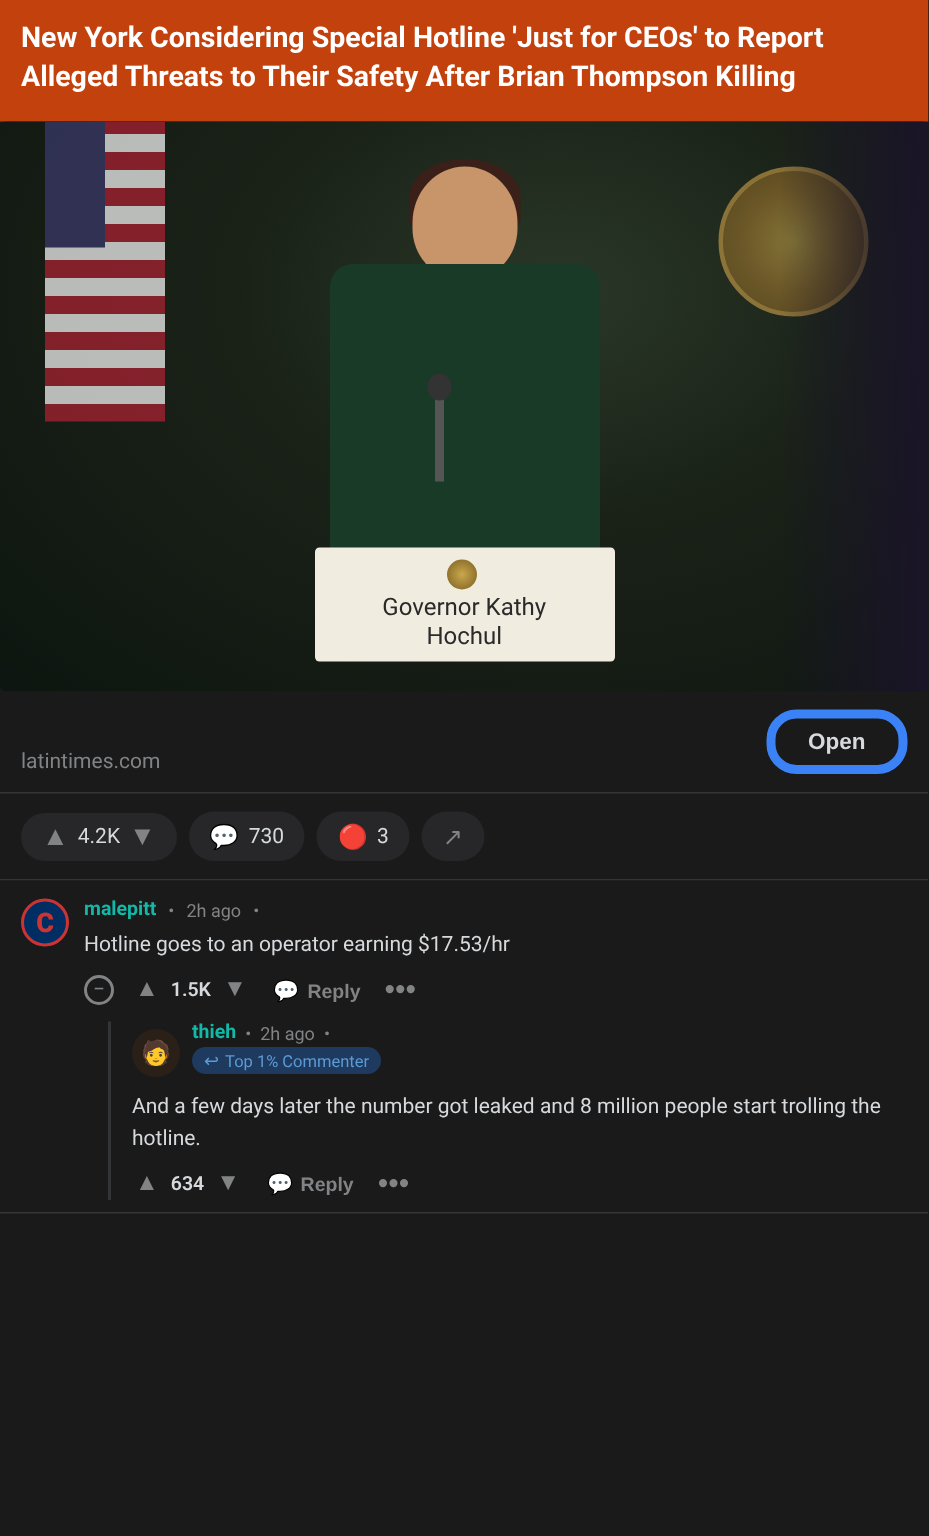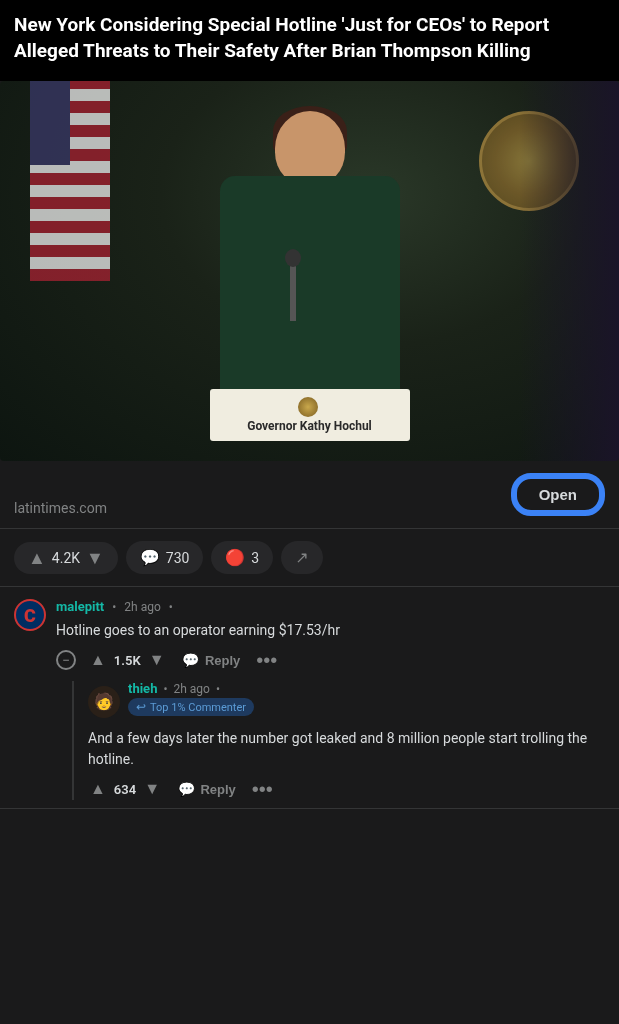--- a/index.html
+++ b/index.html
@@ -6,21 +6,21 @@
     body {
       background: #1a1a1b;
       color: #d7dadc;
       font-family: -apple-system, BlinkMacSystemFont, 'Segoe UI', Roboto, sans-serif;
       width: 619px;
       min-height: 1024px;
       overflow-x: hidden;
     }
 
     .article-section {
-      background: #000000;
+      background: #c2410c;
       padding: 12px 14px 8px 14px;
     }
 
     .article-title {
       font-size: 19px;
       font-weight: 700;
       color: #ffffff;
       line-height: 1.35;
       margin-bottom: 10px;
     }
@@ -176,23 +176,23 @@
       width: 20px;
       height: 20px;
       border-radius: 50%;
       background: radial-gradient(circle, #c9a84c, #7a5c20);
       margin-bottom: 2px;
       vertical-align: middle;
       margin-right: 4px;
     }
 
     .podium-text {
-      font-size: 12px;
+      font-size: 16px;
       color: #2a2a2a;
-      font-weight: 700;
+      font-weight: 400;
     }
 
     
     .curtain-right {
       position: absolute;
       top: 0;
       right: 0;
       width: 100px;
       height: 100%;
       background: linear-gradient(to left, #1a1428 0%, transparent 100%);

